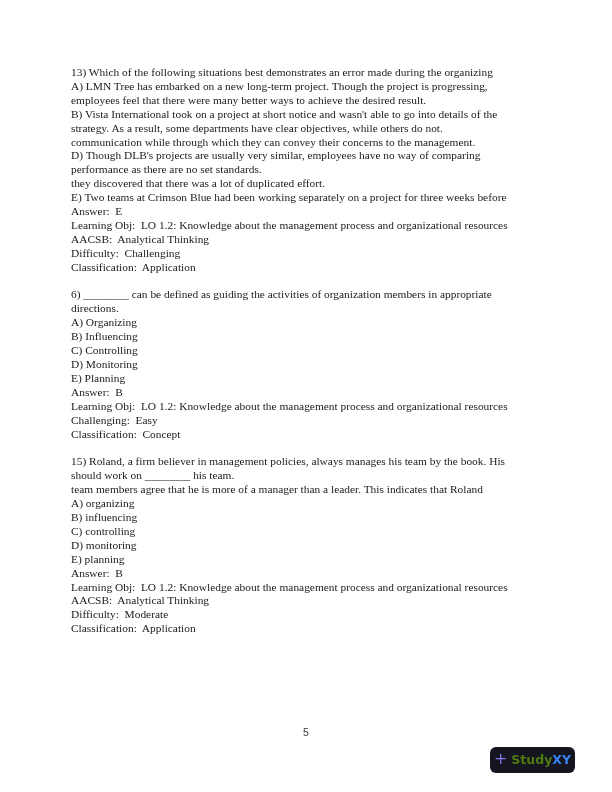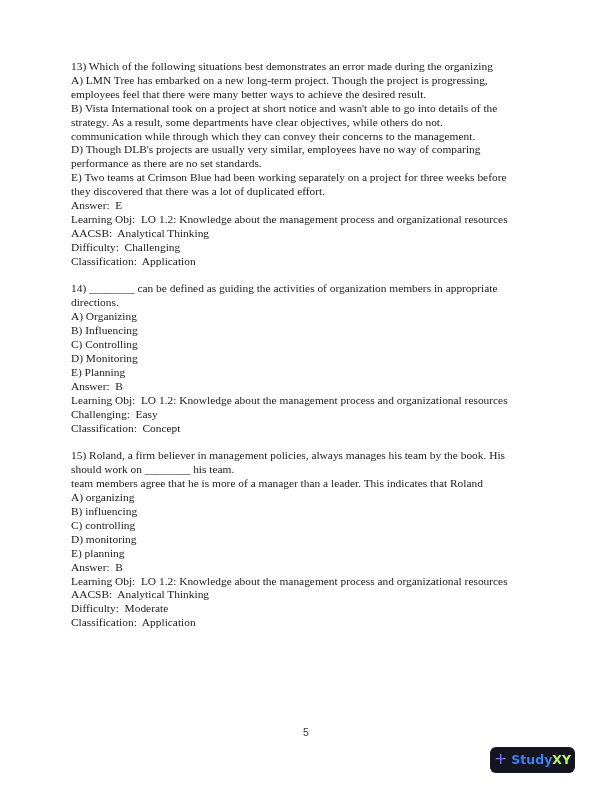--- a/index.html
+++ b/index.html
@@ -5,21 +5,21 @@
   html, body { margin: 0; padding: 0; }
   body {
     width: 612px; height: 792px;
     background: #ffffff;
     position: relative;
     overflow: hidden;
     font-family: "Liberation Serif", serif;
   }
   .page-content {
     position: absolute;
-    left: 71px; top: 60px;
+    left: 71px; top: 66px;
     width: 500px;
     font-size: 11.4px;
     line-height: 13.9px;
     color: #1a1a1a;
   }
   .question { margin: 0 0 13.9px 0; }
   .question:last-child { margin-bottom: 16px; }
   .line { white-space: pre; }
   .page-number {
     position: absolute;
@@ -46,46 +46,46 @@
     font-size: 16px;
     font-weight: 400;
     line-height: 1;
     margin-top: -2px;
   }
   .brand-text {
     font-size: 12.5px;
     font-weight: 700;
     line-height: 1;
   }
-  .brand-primary { color: #3b82f6; }
-  .brand-secondary { color: #bef264; }
+  .brand-primary { color: #4d7c0f; }
+  .brand-secondary { color: #3b82f6; }
 </style>
 </head>
 <body>
 
 <div class="page-content">
   <section class="question">
       <div class="line">13) Which of the following situations best demonstrates an error made during the organizing</div>
       <div class="line">A) LMN Tree has embarked on a new long-term project. Though the project is progressing,</div>
       <div class="line">employees feel that there were many better ways to achieve the desired result.</div>
       <div class="line">B) Vista International took on a project at short notice and wasn't able to go into details of the</div>
       <div class="line">strategy. As a result, some departments have clear objectives, while others do not.</div>
       <div class="line">communication while through which they can convey their concerns to the management.</div>
       <div class="line">D) Though DLB's projects are usually very similar, employees have no way of comparing</div>
       <div class="line">performance as there are no set standards.</div>
+      <div class="line">they discovered that there was a lot of duplicated effort.</div>
       <div class="line">E) Two teams at Crimson Blue had been working separately on a project for three weeks before</div>
-      <div class="line">they discovered that there was a lot of duplicated effort.</div>
       <div class="line">Answer:  E</div>
       <div class="line">Learning Obj:  LO 1.2: Knowledge about the management process and organizational resources</div>
       <div class="line">AACSB:  Analytical Thinking</div>
       <div class="line">Difficulty:  Challenging</div>
       <div class="line">Classification:  Application</div>
     </section>
   <section class="question">
-      <div class="line">14) ________ can be defined as guiding the activities of organization members in appropriate</div>
+      <div class="line">6) ________ can be defined as guiding the activities of organization members in appropriate</div>
       <div class="line">directions.</div>
       <div class="line">A) Organizing</div>
       <div class="line">B) Influencing</div>
       <div class="line">C) Controlling</div>
       <div class="line">D) Monitoring</div>
       <div class="line">E) Planning</div>
       <div class="line">Answer:  B</div>
       <div class="line">Learning Obj:  LO 1.2: Knowledge about the management process and organizational resources</div>
       <div class="line">Challenging:  Easy</div>
       <div class="line">Classification:  Concept</div>

